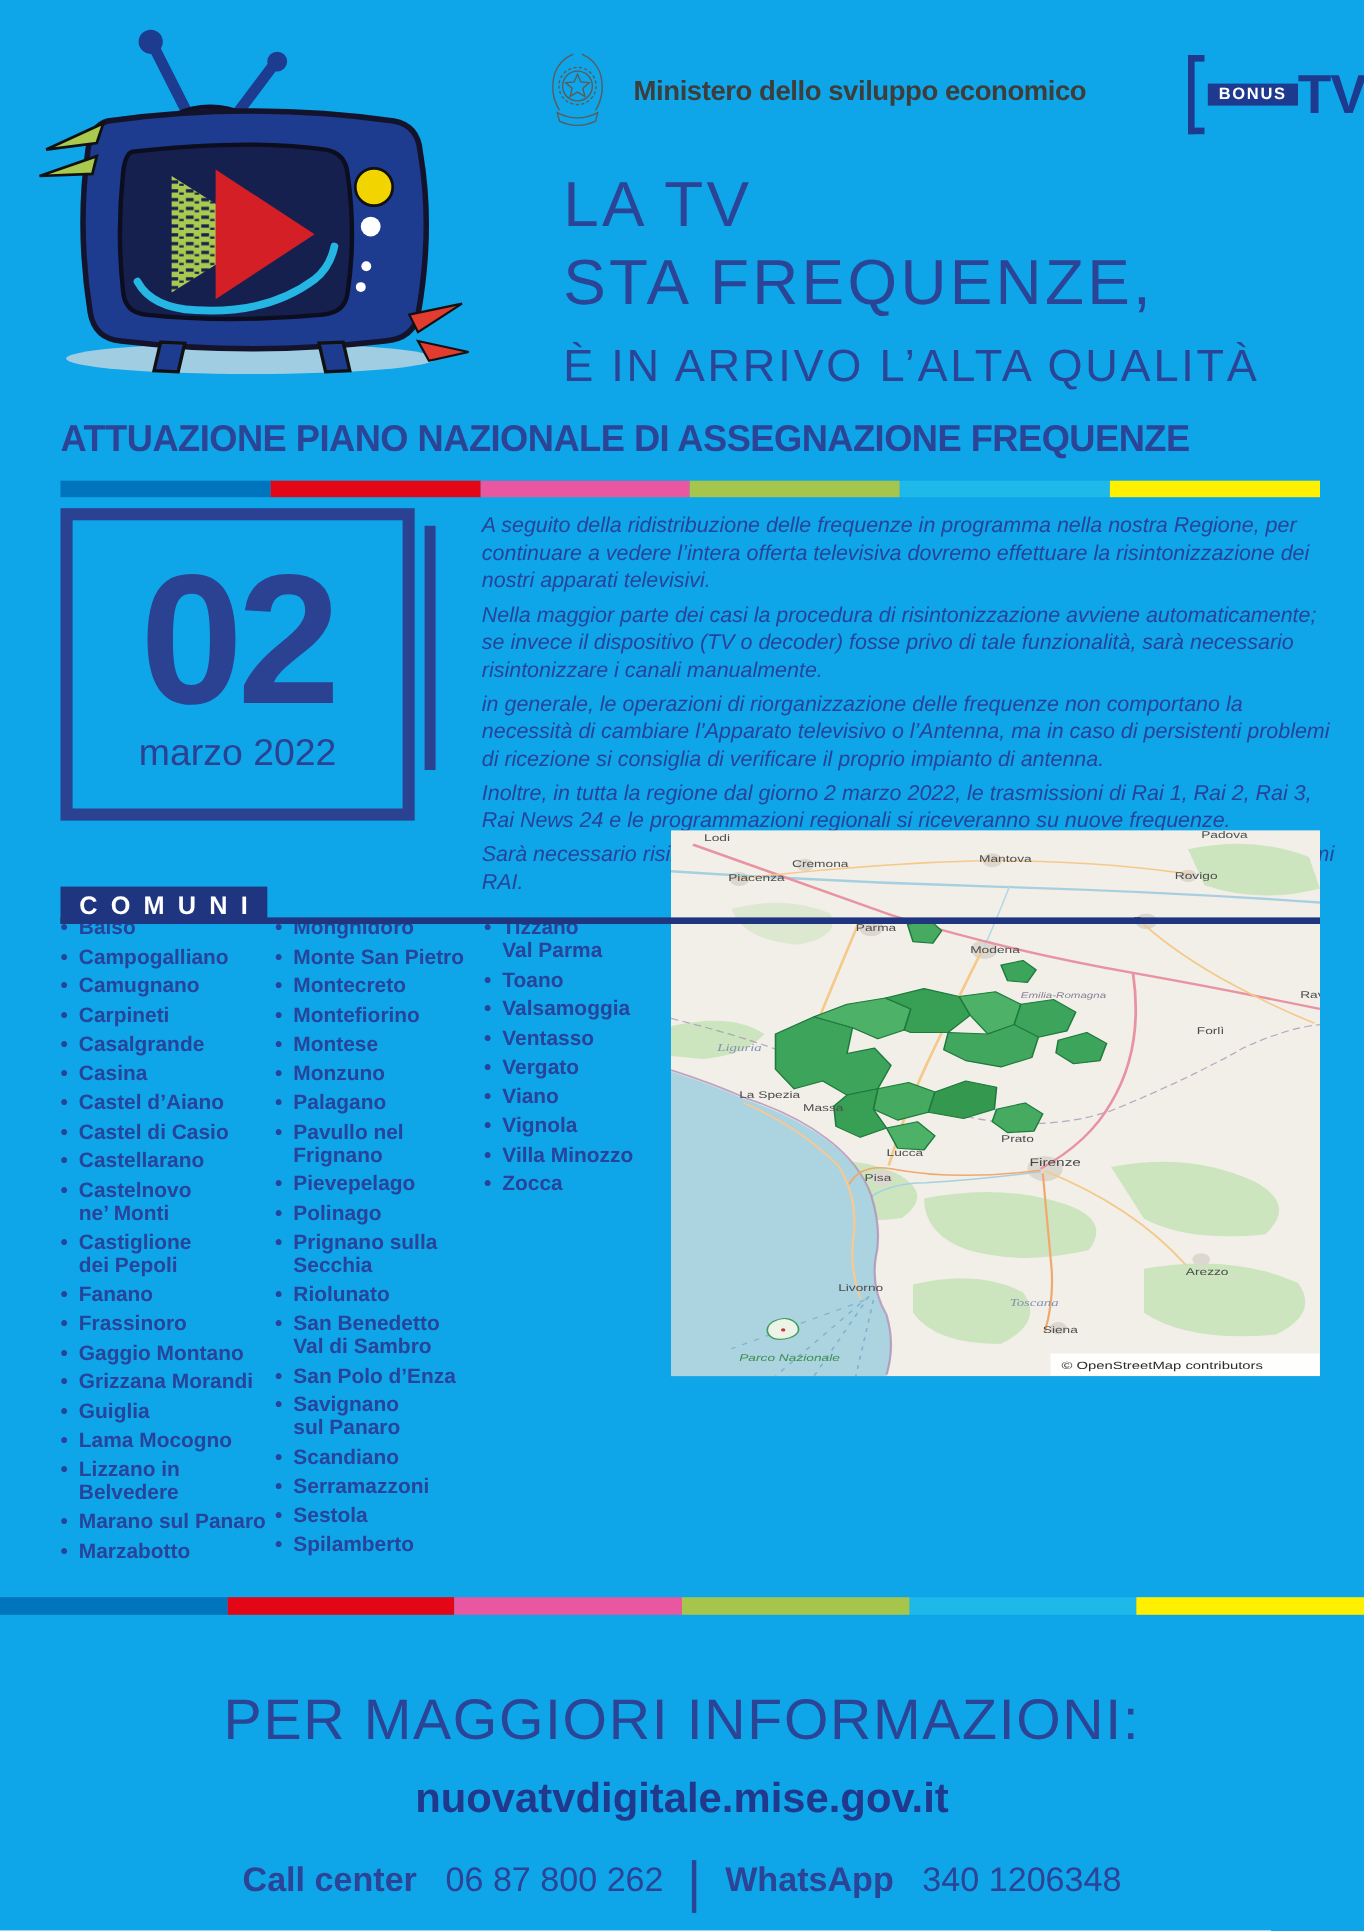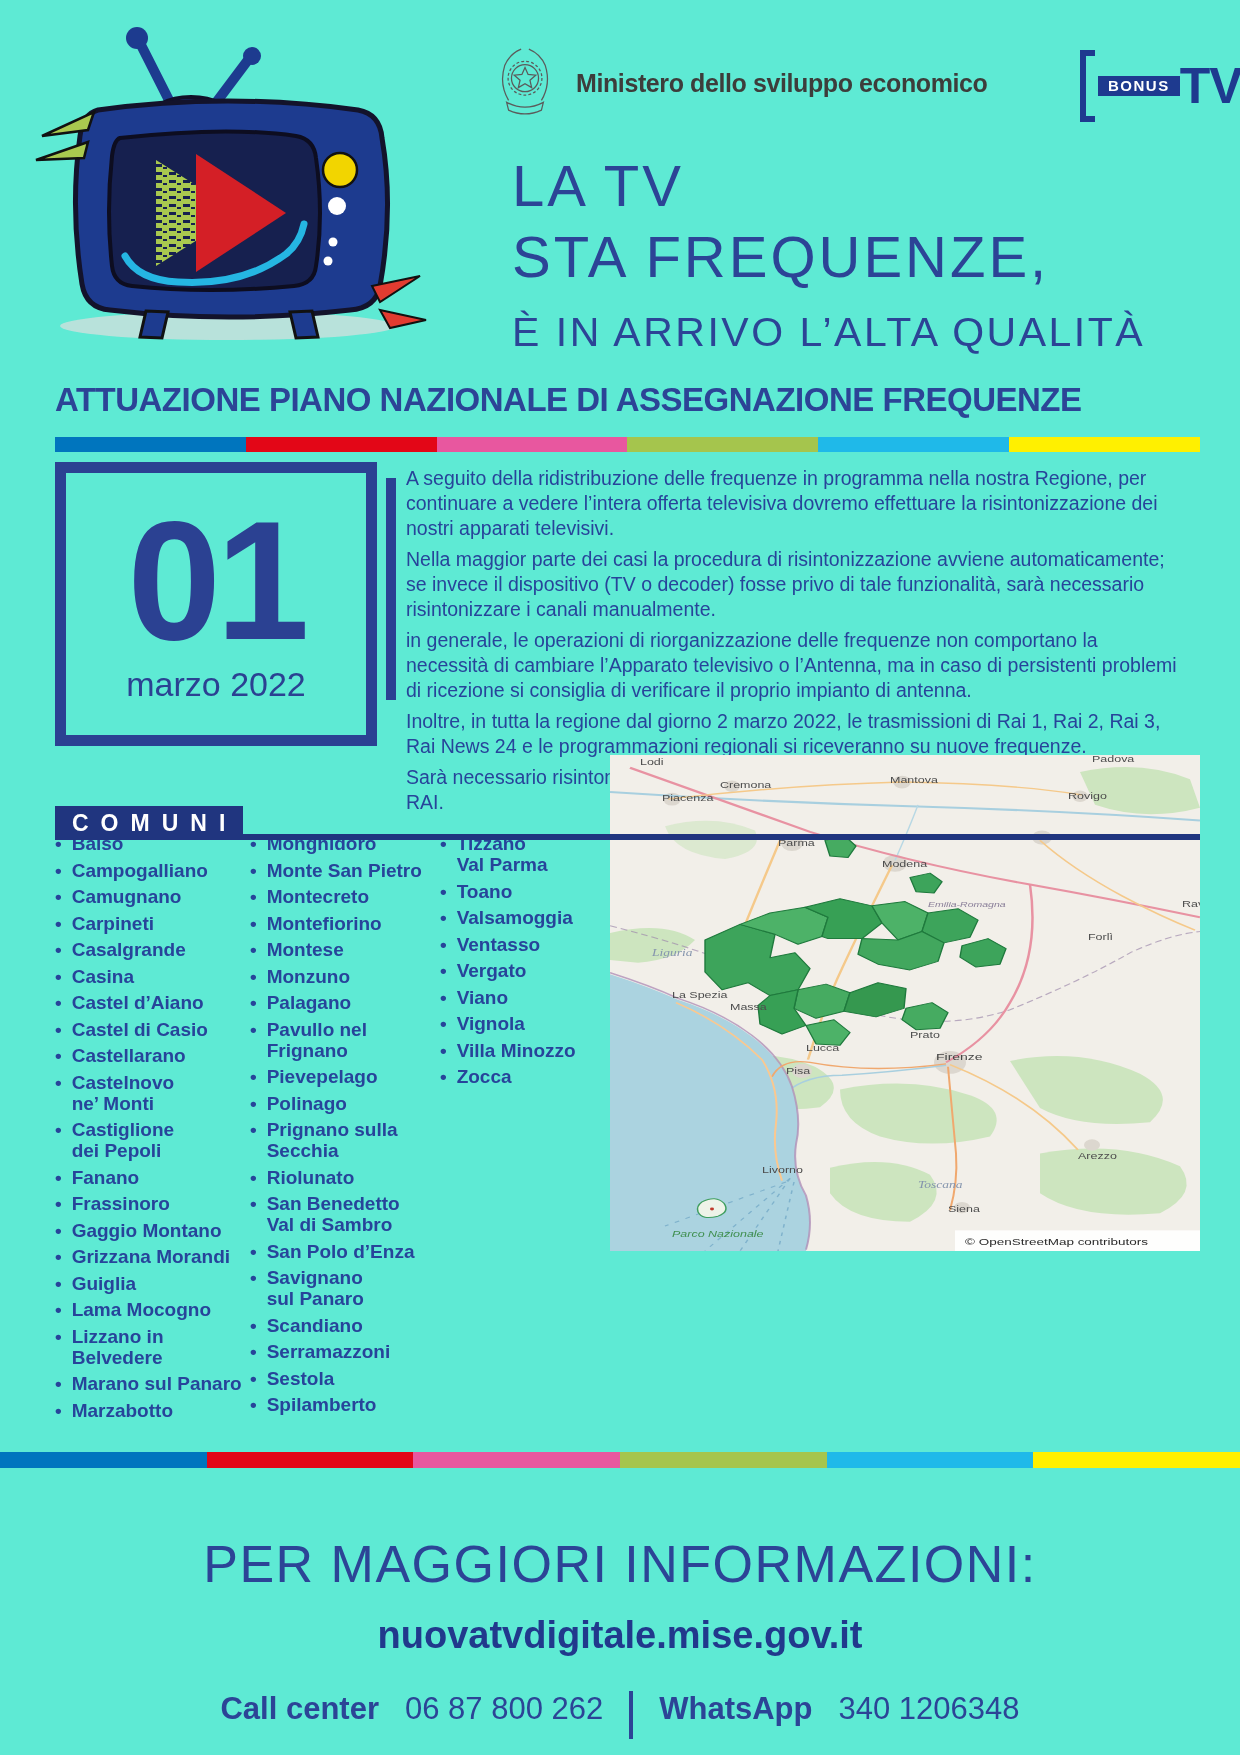--- a/index.html
+++ b/index.html
@@ -1,16 +1,16 @@
 <!DOCTYPE html>
 <html><head>
 <meta charset="utf-8">
 <style>
   html,body{margin:0;padding:0;background:#fff;}
-  .page{position:relative;width:1240px;height:1755px;background:#5eead4;overflow:hidden;
+  .page{position:relative;width:1240px;height:1755px;background:#0ea5e9;overflow:hidden;
         font-family:"Liberation Sans",sans-serif;color:#27449a;}
 
   
   .tv-illus{position:absolute;left:28px;top:18px;width:400px;height:330px;}
   .ministry{position:absolute;left:496px;top:46px;display:flex;align-items:center;gap:22px;}
   .emblem{width:58px;height:74px;}
   .ministry-name{font-size:25px;font-weight:700;color:#3d3d3b;letter-spacing:-0.4px;}
   .bonus-logo{position:absolute;left:1080px;top:50px;display:flex;align-items:center;}
   .bracket{width:15px;height:72px;box-sizing:border-box;border:6px solid #1e3a8f;}
   .bracket.left{border-right:none;}
@@ -32,21 +32,21 @@
   .stripe-2{position:absolute;left:0;top:1452px;width:1240px;height:16px;}
   .stripe-seg{flex:1;height:100%;}
 
   
   .date-box{position:absolute;left:55px;top:462px;width:322px;height:284px;box-sizing:border-box;
             border:11px solid #2b4192;display:flex;flex-direction:column;align-items:center;justify-content:center;}
   .date-day{font-size:168px;font-weight:800;line-height:0.92;color:#2b4192;letter-spacing:-5px;}
   .date-month{font-size:34px;font-weight:500;color:#2b4192;margin-top:6px;}
 
   .para-bar{position:absolute;left:386px;top:478px;width:10px;height:222px;background:#2b4192;}
-  .paragraphs{position:absolute;left:406px;top:466px;width:778px;}
+  .paragraphs{position:absolute;left:438px;top:466px;width:778px;font-style:italic;}
   .paragraphs p{margin:0 0 6px 0;font-size:19.5px;line-height:25px;font-weight:500;color:#27449a;}
 
   
   .comuni-head{position:absolute;left:55px;top:778px;width:1145px;height:34px;z-index:3;margin-top:28px;}
   .comuni-line{position:absolute;left:0;top:28px;width:1145px;height:6px;background:#20357f;}
   .comuni-box{position:absolute;left:0;top:0;background:#20357f;color:#fff;font-size:23px;font-weight:700;
               letter-spacing:12px;padding:5px 6px 5px 17px;line-height:1.05;}
   .cols{position:absolute;left:0;top:0;}
   .col{position:absolute;top:833px;}
   .col-0{left:55px;width:190px;}
@@ -150,21 +150,21 @@
   <div class="stripe stripe-1">
       <div class="stripe-seg" style="background: rgb(0, 117, 190);"></div>
       <div class="stripe-seg" style="background: rgb(227, 6, 23);"></div>
       <div class="stripe-seg" style="background: rgb(232, 87, 159);"></div>
       <div class="stripe-seg" style="background: rgb(165, 197, 77);"></div>
       <div class="stripe-seg" style="background: rgb(31, 185, 233);"></div>
       <div class="stripe-seg" style="background: rgb(255, 240, 0);"></div>
     </div>
 
   <div class="date-box">
-    <div class="date-day">01</div>
+    <div class="date-day">02</div>
     <div class="date-month">marzo 2022</div>
   </div>
 
   <div class="para-bar"></div>
   <div class="paragraphs">
     <p>A seguito della ridistribuzione delle frequenze in programma nella nostra Regione, per continuare a vedere l’intera offerta televisiva dovremo effettuare la risintonizzazione dei nostri apparati televisivi.</p>
     <p>Nella maggior parte dei casi la procedura di risintonizzazione avviene automaticamente; se invece il dispositivo (TV o decoder) fosse privo di tale funzionalità, sarà necessario risintonizzare i canali manualmente.</p>
     <p>in generale, le operazioni di riorganizzazione delle frequenze non comportano la necessità di cambiare l’Apparato televisivo o l’Antenna, ma in caso di persistenti problemi di ricezione si consiglia di verificare il proprio impianto di antenna.</p>
     <p>Inoltre, in tutta la regione dal giorno 2 marzo 2022, le trasmissioni di Rai 1, Rai 2, Rai 3, Rai News 24 e le programmazioni regionali si riceveranno su nuove frequenze.</p>
     <p>Sarà necessario risintonizzare i televisori e i decoder per continuare a vedere i programmi RAI.</p>

